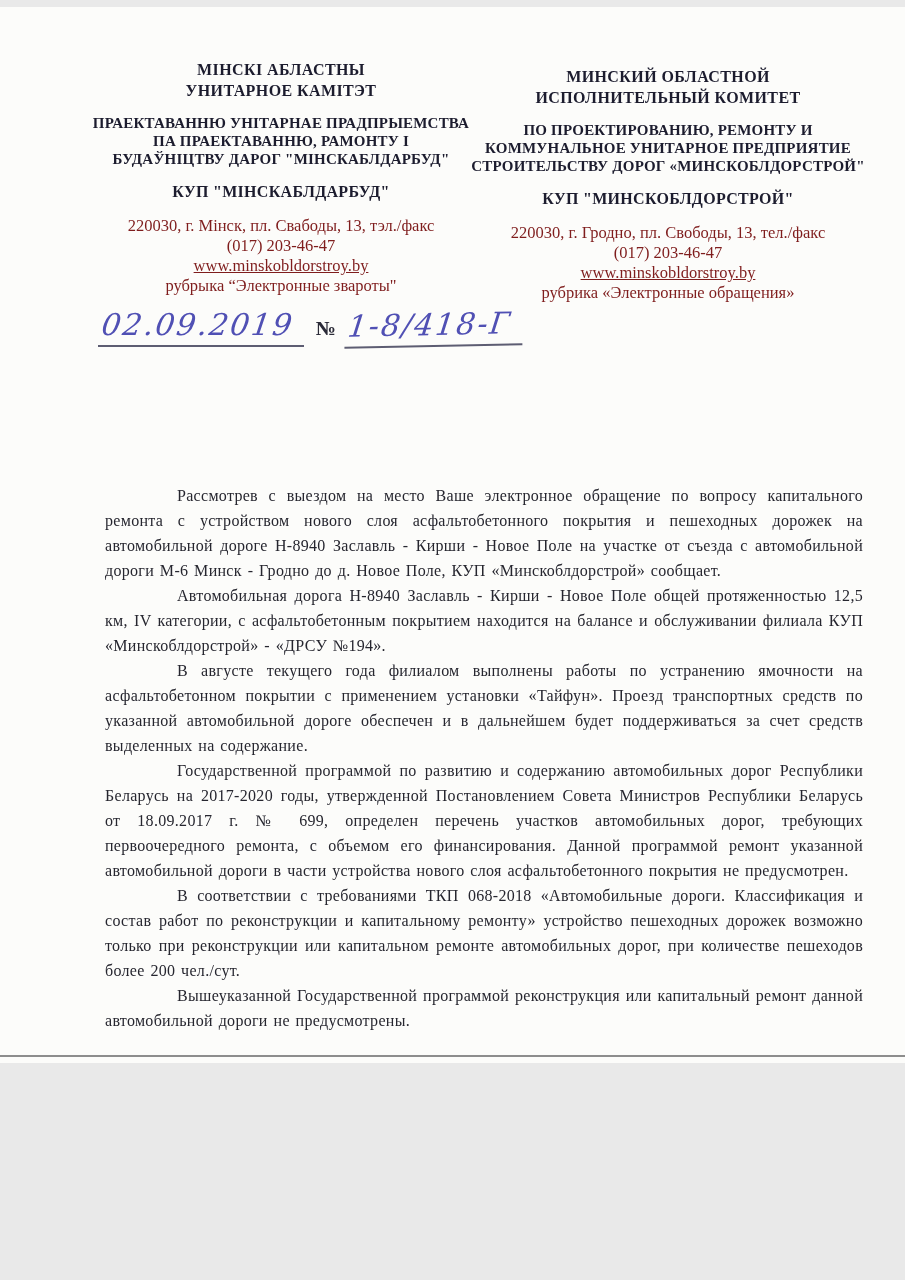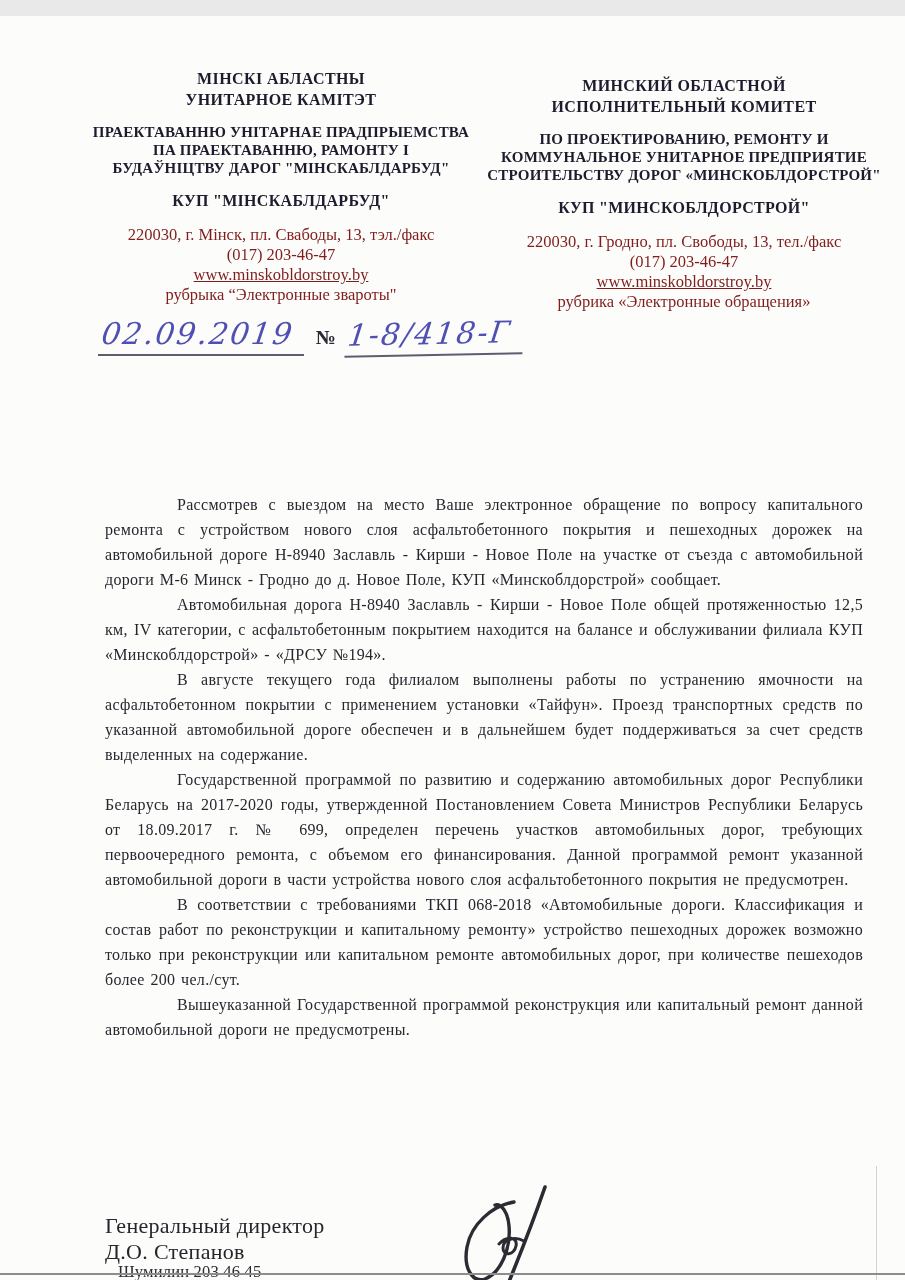--- a/index.html
+++ b/index.html
@@ -1,31 +1,31 @@
 <!DOCTYPE html>
 <html><head>
 <meta charset="utf-8">
 <style>
   html, body { margin: 0; padding: 0; background: #e9e9e9; }
   .page {
     position: relative;
     width: 905px;
-    height: 1265px;
-    margin: 16px auto;
+    height: 1056px;
+    margin: 7px auto;
     background: #fcfcfa;
     font-family: "Liberation Serif", serif;
     color: #25252e;
     overflow: hidden;
   }
 
   
   .letterhead { position: absolute; top: 52px; left: 0; width: 100%; }
   .lh-col { position: absolute; text-align: center; color: #1c1c2e; }
   .lh-col-left  { left: 85px;  width: 392px; top: 0; }
-  .lh-col-right { left: 478px; width: 412px; top: 7px; }
+  .lh-col-right { left: 462px; width: 412px; top: 7px; }
   .lh-org { font-weight: bold; font-size: 16px; line-height: 21px; letter-spacing: 0.4px; }
   .lh-company { font-weight: bold; font-size: 15px; line-height: 18px; margin-top: 13px; letter-spacing: 0.2px; }
   .lh-shortname { font-weight: bold; font-size: 16px; margin-top: 15px; letter-spacing: 0.3px; }
   .lh-contacts { margin-top: 15px; font-size: 16.5px; line-height: 20px; color: #7f1d1d; }
   .lh-website { text-decoration: underline; }
 
   
   .ref { position: absolute; top: 298px; left: 98px; white-space: nowrap; }
   .hand {
     font-family: "DejaVu Serif", serif;

